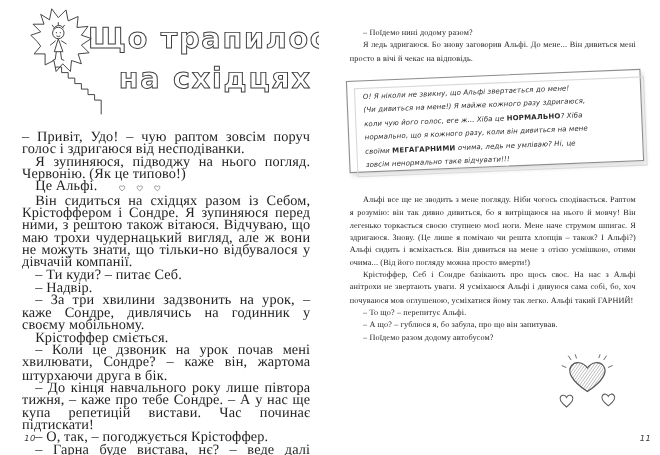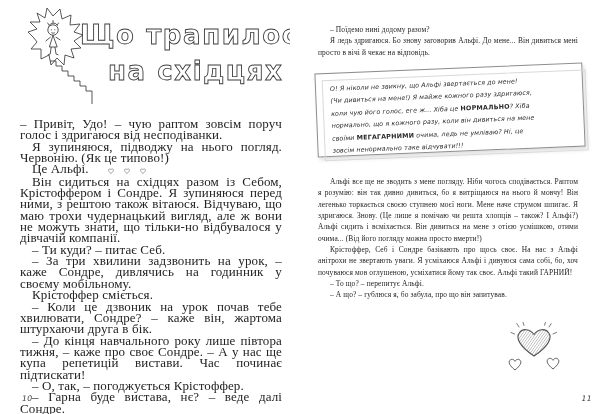--- a/index.html
+++ b/index.html
@@ -207,24 +207,25 @@
           <svg width="6" height="6" viewBox="0 0 12 12">
             <path d="M6,11 C2,8 0.6,5.4 1.4,3.3 C2.1,1.5 4.4,1.3 6,3.4 C7.6,1.3 9.9,1.5 10.6,3.3 C11.4,5.4 10,8 6,11 Z" fill="none" stroke="#4a4a4a" stroke-width="1"></path>
           </svg>
           <svg width="6" height="6" viewBox="0 0 12 12">
             <path d="M6,11 C2,8 0.6,5.4 1.4,3.3 C2.1,1.5 4.4,1.3 6,3.4 C7.6,1.3 9.9,1.5 10.6,3.3 C11.4,5.4 10,8 6,11 Z" fill="none" stroke="#4a4a4a" stroke-width="1"></path>
           </svg>
         </span>
       </p>
       <p class="para">Він сидиться на східцях разом із Себом, Крістоффером і Сондре. Я зупиняюся перед ними, з рештою також вітаюся. Відчуваю, що маю трохи чудернацький вигляд, але ж <span class="it">вони</span> не можуть знати, що тільки-но відбувалося у дівчачій компанії.</p>
       <p class="para">– Ти куди? – питає Себ.</p>
+      <p class="para">– Надвір.</p>
       <p class="para">– За три хвилини задзвонить на урок, – каже Сондре, дивлячись на годинник у своєму мобільному.</p>
       <p class="para">Крістоффер сміється.</p>
-      <p class="para">– Коли це дзвоник на урок почав тебе хвилювати, Сондре? – каже він, жартома штурхаючи друга в бік.</p>
-      <p class="para">– До кінця навчального року лише півтора тижня, – каже про своє Сондре. – А у нас ще купа репетицій вистави. Час починає підтискати!</p>
+      <p class="para">– Коли це дзвоник на урок почав мені хвилювати, Сондре? – каже він, жартома штурхаючи друга в бік.</p>
+      <p class="para">– До кінця навчального року лише півтора тижня, – каже про тебе Сондре. – А у нас ще купа репетицій вистави. Час починає підтискати!</p>
       <p class="para">– О, так, – погоджується Крістоффер.</p>
       <p class="para">– Гарна буде вистава, нє? – веде далі Сондре.</p>
       <p class="para">– О, так, – знову погоджується Крістоффер.</p>
     </div>
 
     <div class="folio folio-left">10</div>
   </div>
 
   <div class="page page-right">
 
@@ -241,23 +242,24 @@
         <div class="note-text">(Чи дивиться на мене!) Я майже кожного разу здригаюся,</div>
         <div class="note-text">коли чую його голос, еге ж... Хіба це <span class="cap">НОРМАЛЬНО</span>? Хіба</div>
         <div class="note-text">нормально, що я кожного разу, коли він дивиться на мене</div>
         <div class="note-text">своїми <span class="cap">МЕГАГАРНИМИ</span> очима, ледь не умліваю? Ні, це</div>
         <div class="note-text">зовсім ненормально таке відчувати!!!</div>
       </div>
     </div>
 
     <div class="body-text">
       <p class="para">Альфі все ще не зводить з мене погляду. Ніби чогось сподівається. Раптом я розумію: він так дивно дивиться, бо я витріщаюся на нього й мовчу! Він легенько торкається своєю ступнею моєї ноги. Мене наче струмом шпигає. Я здригаюся. Знову. (Це лише я помічаю чи решта хлопців – також? І Альфі?) Альфі сидить і всміхається. Він дивиться на мене з <span class="it">отією</span> усмішкою, <span class="it">отими</span> очима... (Від його погляду можна просто вмерти!)</p>
-      <p class="para">Крістоффер, Себ і Сондре базікають про щось своє. На нас з Альфі анітрохи не звертають уваги. Я усміхаюся Альфі і дивуюся сама собі, бо, хоч почуваюся мов оглушеною, усміхатися йому так <span class="it">своє</span>. Альфі такий ГАРНИЙ!</p>
+      <p class="para">Крістоффер, Себ і Сондре базікають про щось своє. На нас з Альфі анітрохи не звертають уваги. Я усміхаюся Альфі і дивуюся сама собі, бо, хоч почуваюся мов оглушеною, усміхатися йому так <span class="it">легко</span>. Альфі такий ГАРНИЙ!</p>
       <p class="para">– То що? – перепитує Альфі.</p>
       <p class="para">– А що? – гублюся я, бо забула, про що він запитував.</p>
+      <p class="para">– Поїдемо разом додому автобусом?</p>
     </div>
 
     <div class="heart-cluster">
       <svg width="80" height="58" viewBox="0 0 80 58">
         <defs>
           <pattern id="hatch" width="2.2" height="2.2" patternUnits="userSpaceOnUse" patternTransform="rotate(35)">
             <line x1="0" y1="0" x2="0" y2="2.2" stroke="#9c9c9c" stroke-width="1"></line>
           </pattern>
         </defs>
 

